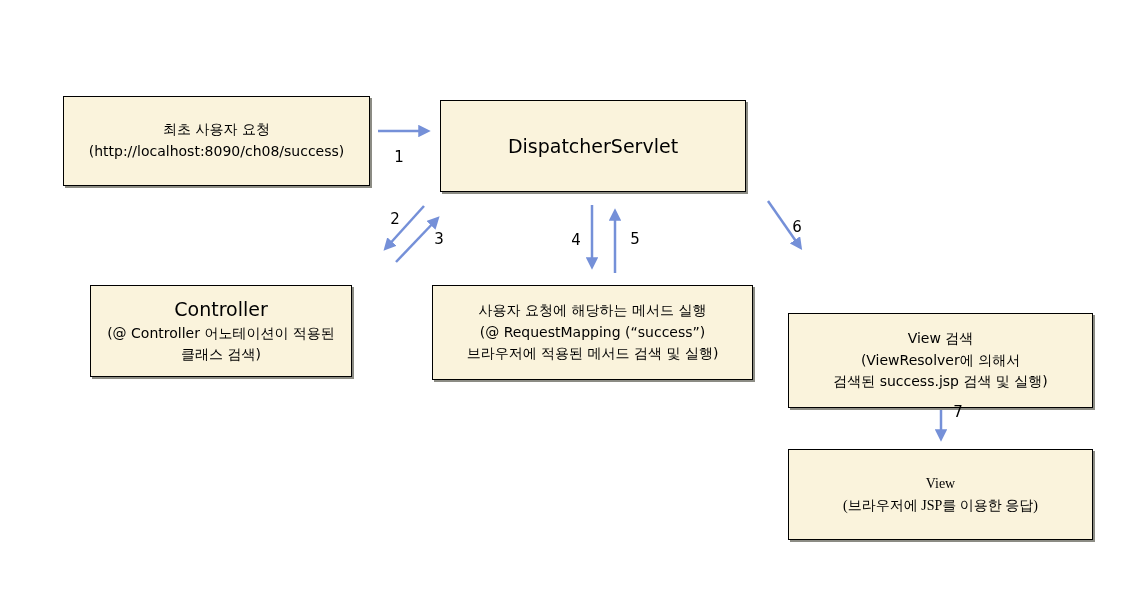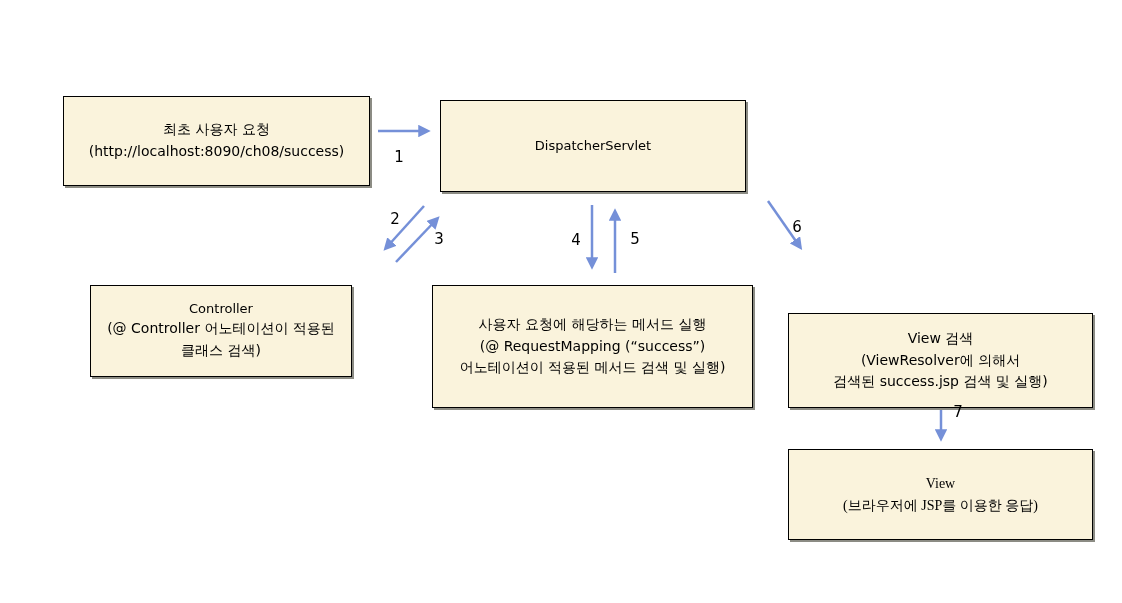--- a/index.html
+++ b/index.html
@@ -25,21 +25,21 @@
     display: flex;
     flex-direction: column;
     justify-content: center;
     align-items: center;
     text-align: center;
     font-size: 14px;
     line-height: 1.55;
     padding: 2px 4px;
   }
   .box .lg {
-    font-size: 13px;
+    font-size: 19px;
     line-height: 1.4;
   }
   .arrow-svg {
     position: absolute;
     left: 0;
     top: 0;
     width: 1122px;
     height: 603px;
     pointer-events: none;
   }
@@ -47,21 +47,21 @@
     position: absolute;
     transform: translate(-50%, -50%);
     font-size: 15px;
     color: #000000;
     white-space: nowrap;
   }
   
   #box-initial-request   { left: 63px;  top: 96px; width: 307px; height: 90px; }
   #box-dispatcher        { left: 440px; top: 100px; width: 306px; height: 92px; }
   #box-controller        { left: 90px;  top: 285px; width: 262px; height: 92px; text-align: center; }
-  #box-method-execution  { left: 432px; top: 285px; width: 321px; height: 123px; }
+  #box-method-execution  { left: 432px; top: 285px; width: 321px; height: 95px; }
   #box-view-search       { left: 788px; top: 285px; width: 305px; height: 95px; margin-top: 28px; }
   #box-view              { left: 788px; top: 449px; width: 305px; height: 91px; font-family: Liberation Serif, serif; }
   
   #lbl-1 { left: 399px; top: 157px; }
   #lbl-2 { left: 395px; top: 219px; }
   #lbl-3 { left: 439px; top: 239px; }
   #lbl-4 { left: 576px; top: 240px; }
   #lbl-5 { left: 635px; top: 239px; }
   #lbl-6 { left: 797px; top: 227px; }
   #lbl-7 { left: 958px; top: 412px; }
@@ -97,21 +97,21 @@
 
   <div class="box" id="box-controller">
     <div class="lg">Controller</div>
     <div>(@ Controller 어노테이션이 적용된</div>
     <div>클래스 검색)</div>
   </div>
 
   <div class="box" id="box-method-execution">
     <div>사용자 요청에 해당하는 메서드 실행</div>
     <div>(@ RequestMapping (“success”)</div>
-    <div>어노테이션이 적용된 메서드 검색 및 실행)</div>
+    <div>브라우저에 적용된 메서드 검색 및 실행)</div>
   </div>
 
   <div class="box" id="box-view-search">
     <div>View 검색</div>
     <div>(ViewResolver에 의해서</div>
     <div>검색된 success.jsp 검색 및 실행)</div>
   </div>
 
   <div class="box" id="box-view">
     <div>View</div>

